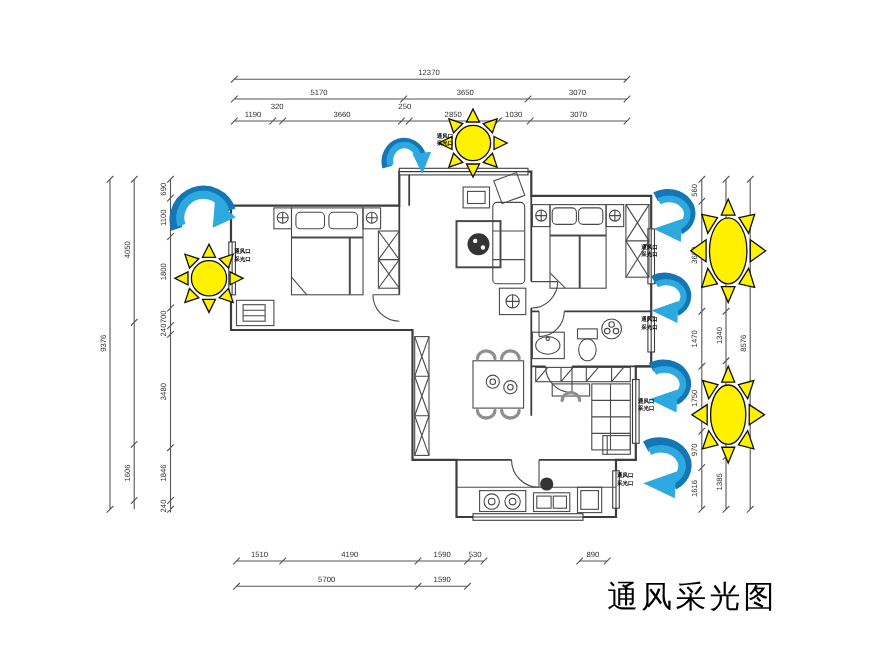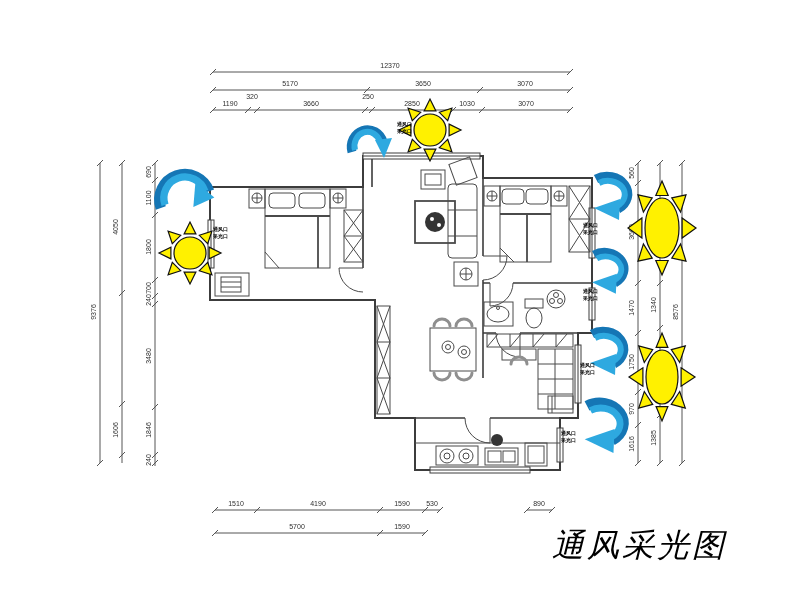--- a/index.html
+++ b/index.html
@@ -16,22 +16,22 @@
   .dimtext{font-size:7px;fill:#2e2e2e;font-family:"Liberation Sans","DejaVu Sans",sans-serif;}
   .door{stroke:var(--furn);stroke-width:1;fill:none;}
   .gray{stroke:#8f8f8f;stroke-width:3;fill:none;stroke-linecap:round;}
   .dark{fill:#343434;stroke:none;}
   .arrow-dark{stroke:var(--arrow-dark);fill:none;stroke-linecap:butt;}
   .arrow-light{stroke:var(--arrow-light);fill:none;stroke-linecap:butt;}
   .arrow-head{fill:var(--arrow-light);stroke:none;}
   .sun-shape{fill:var(--sun);stroke:#111;stroke-width:1.2;}
   .flow-label{position:absolute;font-size:5px;line-height:7px;font-weight:bold;color:#000;
               white-space:nowrap;letter-spacing:0;}
-  #title{position:absolute;left:552px;top:524px;font-size:32px;color:#000;
-         font-family:"Liberation Serif","DejaVu Serif",serif;letter-spacing:3px;font-style:italic;}
+  #title{position:absolute;left:552px;top:524px;font-size:28px;color:#000;
+         font-family:"Liberation Serif","DejaVu Serif",serif;letter-spacing:3px;}
 </style>
 </head>
 <body>
 
 <div id="canvas">
 
   <svg id="plan-svg" width="800" height="600" viewBox="0 0 800 600">
 
     <g>
       <path class="wall" d="M210,187 H363 V156 H483 V178 H592 V333 H578 V418 H560 V470 H415 V418 H375 V300 H210 Z"></path>

